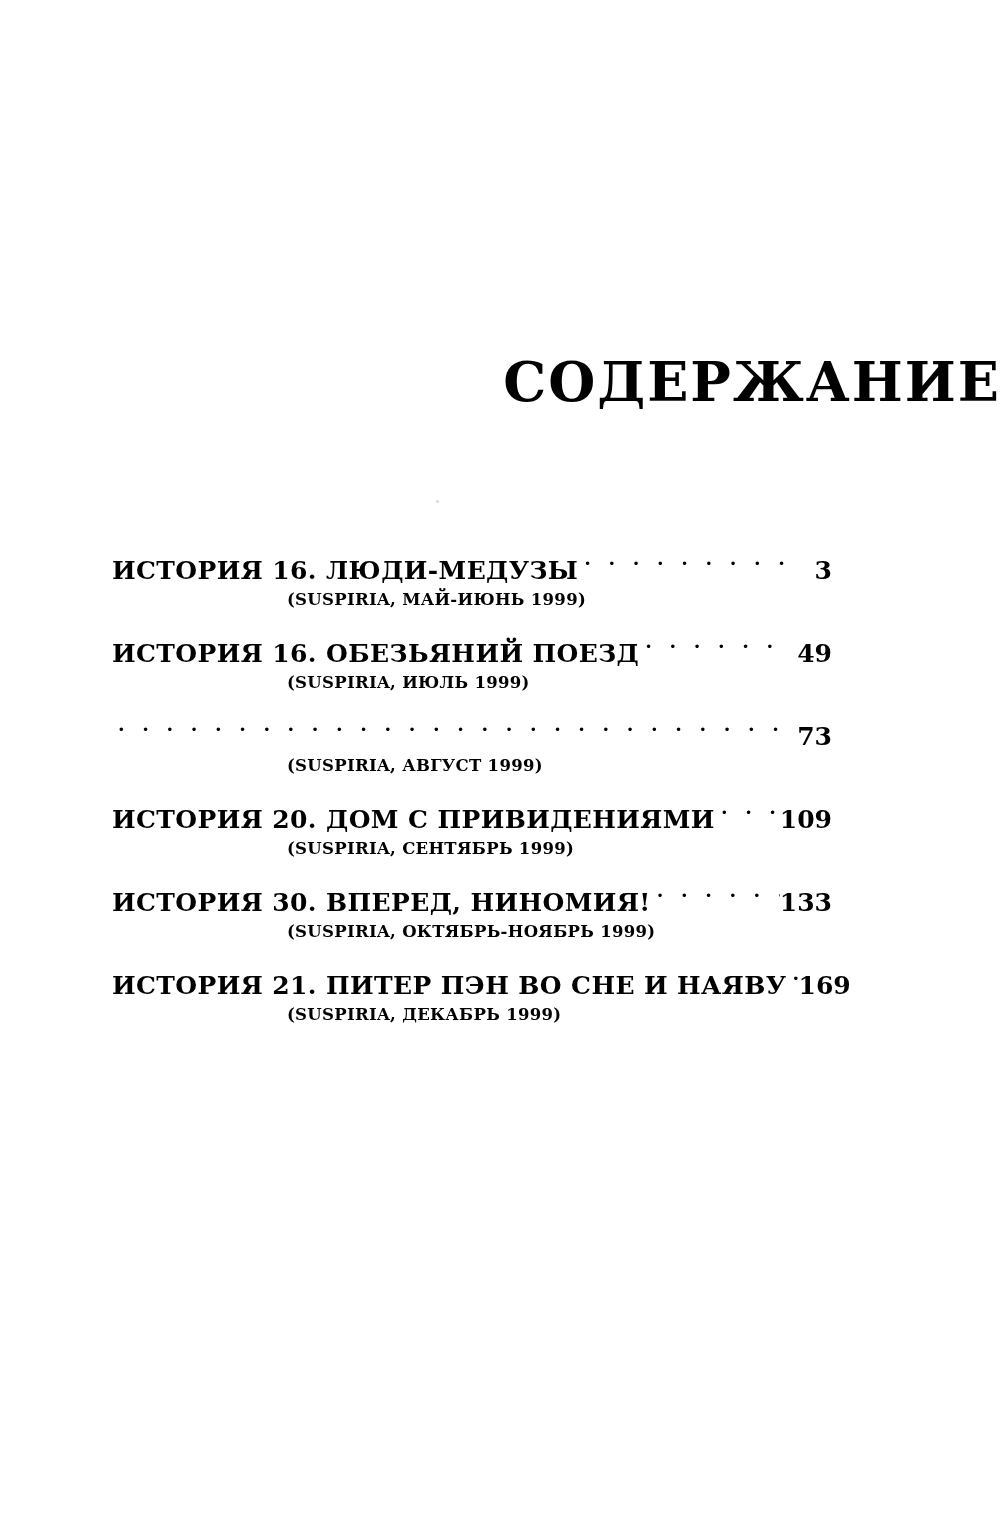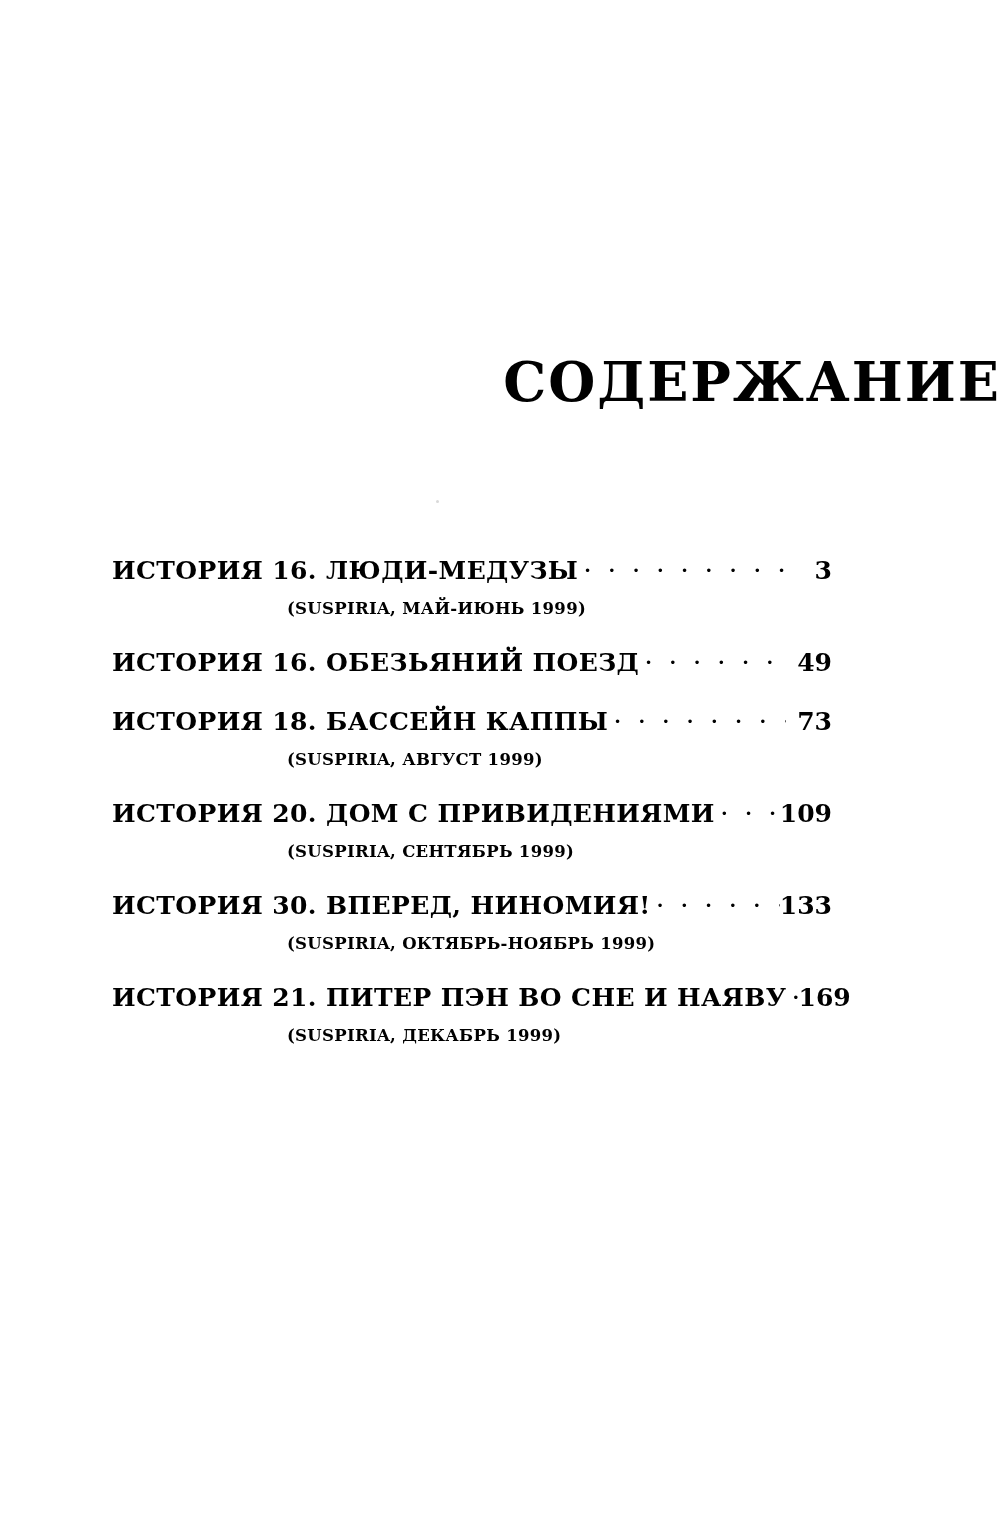--- a/index.html
+++ b/index.html
@@ -41,21 +41,21 @@
     left: 112px;
     width: 720px;
   }
 
   .toc-entry {
     margin-bottom: 30px;
   }
 
   .entry-line {
     display: flex;
-    align-items: flex-end;
+    align-items: flex-start;
     width: 100%;
   }
 
   .entry-title {
     font-family: "DejaVu Serif", serif;
     font-weight: bold;
     font-size: 25px;
     letter-spacing: 0.4px;
     white-space: nowrap;
     flex: 0 0 auto;
@@ -82,21 +82,21 @@
     flex: 0 0 auto;
     text-align: right;
     min-width: 46px;
   }
 
   .entry-sub {
     font-family: "DejaVu Serif", serif;
     font-weight: bold;
     font-size: 16.5px;
     letter-spacing: 0.3px;
-    margin-top: 14px;
+    margin-top: 5px;
     padding-left: 175px;
   }
 
   
   .scan-speck {
     position: absolute;
     top: 500px;
     left: 436px;
     width: 3px;
     height: 3px;
@@ -123,25 +123,25 @@
       </div>
       <div class="entry-sub">(SUSPIRIA, МАЙ-ИЮНЬ 1999)</div>
     </div>
 
     <div class="toc-entry">
       <div class="entry-line">
         <span class="entry-title">ИСТОРИЯ 16. ОБЕЗЬЯНИЙ ПОЕЗД</span>
         <span class="entry-dots">· · · · · · · · · · · · · · · · · · · · · · · · · · · · · · · · · · · · · · · · ·</span>
         <span class="entry-page">49</span>
       </div>
+      <div class="entry-sub">(SUSPIRIA, ИЮЛЬ 1999)</div>
     </div>
 
     <div class="toc-entry">
       <div class="entry-line">
-        <span class="entry-title">ИСТОРИЯ 18. БАССЕЙН КАППЫ</span>
         <span class="entry-dots">· · · · · · · · · · · · · · · · · · · · · · · · · · · · · · · · · · · · · · · · ·</span>
         <span class="entry-page">73</span>
       </div>
       <div class="entry-sub">(SUSPIRIA, АВГУСТ 1999)</div>
     </div>
 
     <div class="toc-entry">
       <div class="entry-line">
         <span class="entry-title">ИСТОРИЯ 20. ДОМ С ПРИВИДЕНИЯМИ</span>
         <span class="entry-dots">· · · · · · · · · · · · · · · · · · · · · · · · · · · · · · · · · · · · · · · · ·</span>

